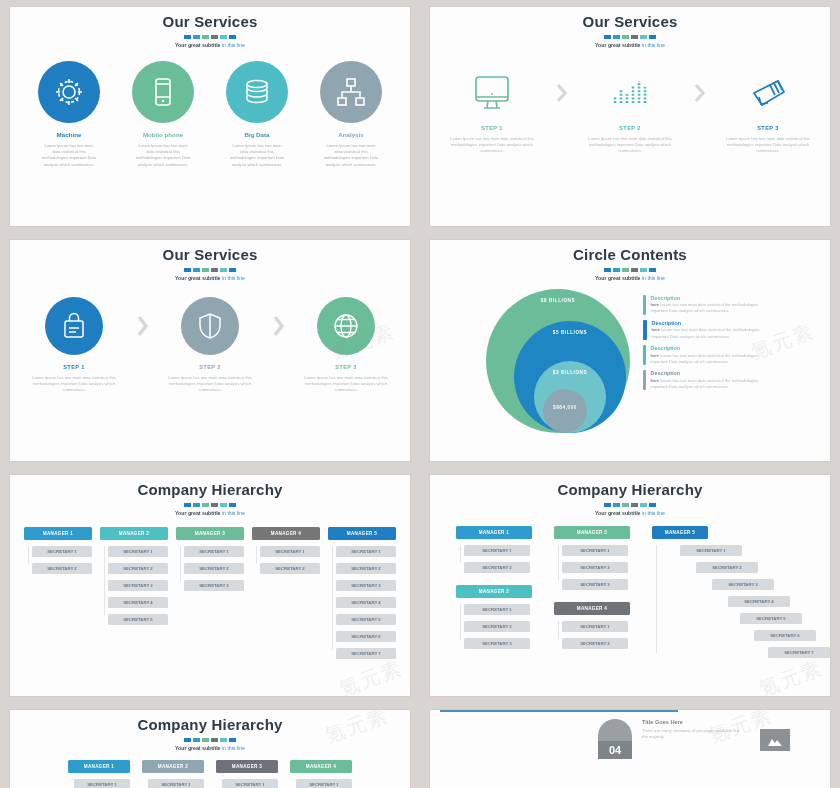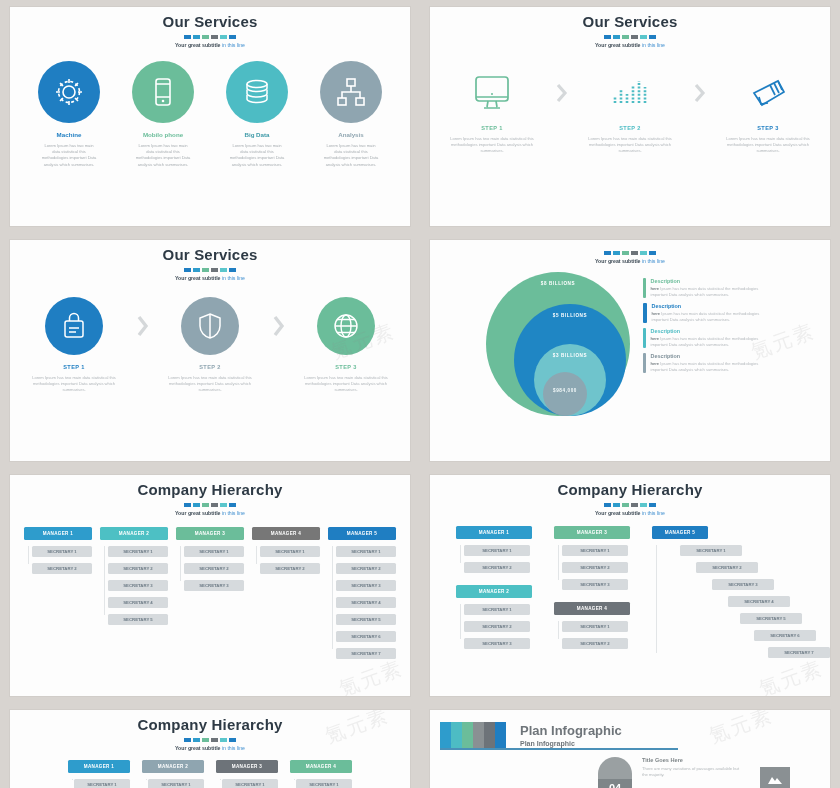--- a/index.html
+++ b/index.html
@@ -331,20 +331,21 @@
         </div>
         <div class="step-title" style="color:#6bbd9a">STEP 3</div>
         <div class="step-body">Lorem Ipsum has two main data statistical this methodologies important Data analysis which summarises.</div>
       </div>
     </div>
     <div class="wm wm2">氪元素</div>
   </div>
 
   <div class="slide">
     <div class="head">
+      <h1>Circle Contents</h1>
       <div class="bars">
         <i style="background:#1f7ec2"></i>
           <i style="background:#2e9ccc"></i>
           <i style="background:#6bbd9a"></i>
           <i style="background:#6d7379"></i>
           <i style="background:#5ac6cc"></i>
           <i style="background:#1f7ec2"></i>
       </div>
       <div class="sub"><b>Your great subtitle</b><span> in this line</span></div>
     </div>
@@ -551,34 +552,20 @@
         <div class="mgr" style="background:#6bbd9a">MANAGER 4</div>
         <div class="branch">
             <div class="sec">SECRETARY 1</div>
           </div>
       </div>
     </div>
     <div class="wm" style="top:2px;right:20px;bottom:auto">氪元素</div>
   </div>
 
   <div class="slide bottom">
-    <div class="plan-head">
-      <div class="plan-bars">
-        <i style="background:#2e9ccc"></i>
-          <i style="background:#4dbcc4"></i>
-          <i style="background:#6bbd9a"></i>
-          <i style="background:#8a9093"></i>
-          <i style="background:#6d7379"></i>
-          <i style="background:#1f7ec2"></i>
-      </div>
-      <div class="plan-txt">
-        <h2>Plan Infographic</h2>
-        <h3>Plan Infographic</h3>
-      </div>
-    </div>
     <div class="plan-rule"></div>
     <div class="plan-body">
       <div class="num-pill">
         <div class="lower">04</div>
       </div>
       <div class="plan-item">
         <h4>Title Goes Here</h4>
         <p>There are many variations of passages available but the majority.</p>
       </div>
       <div class="plan-ico">

